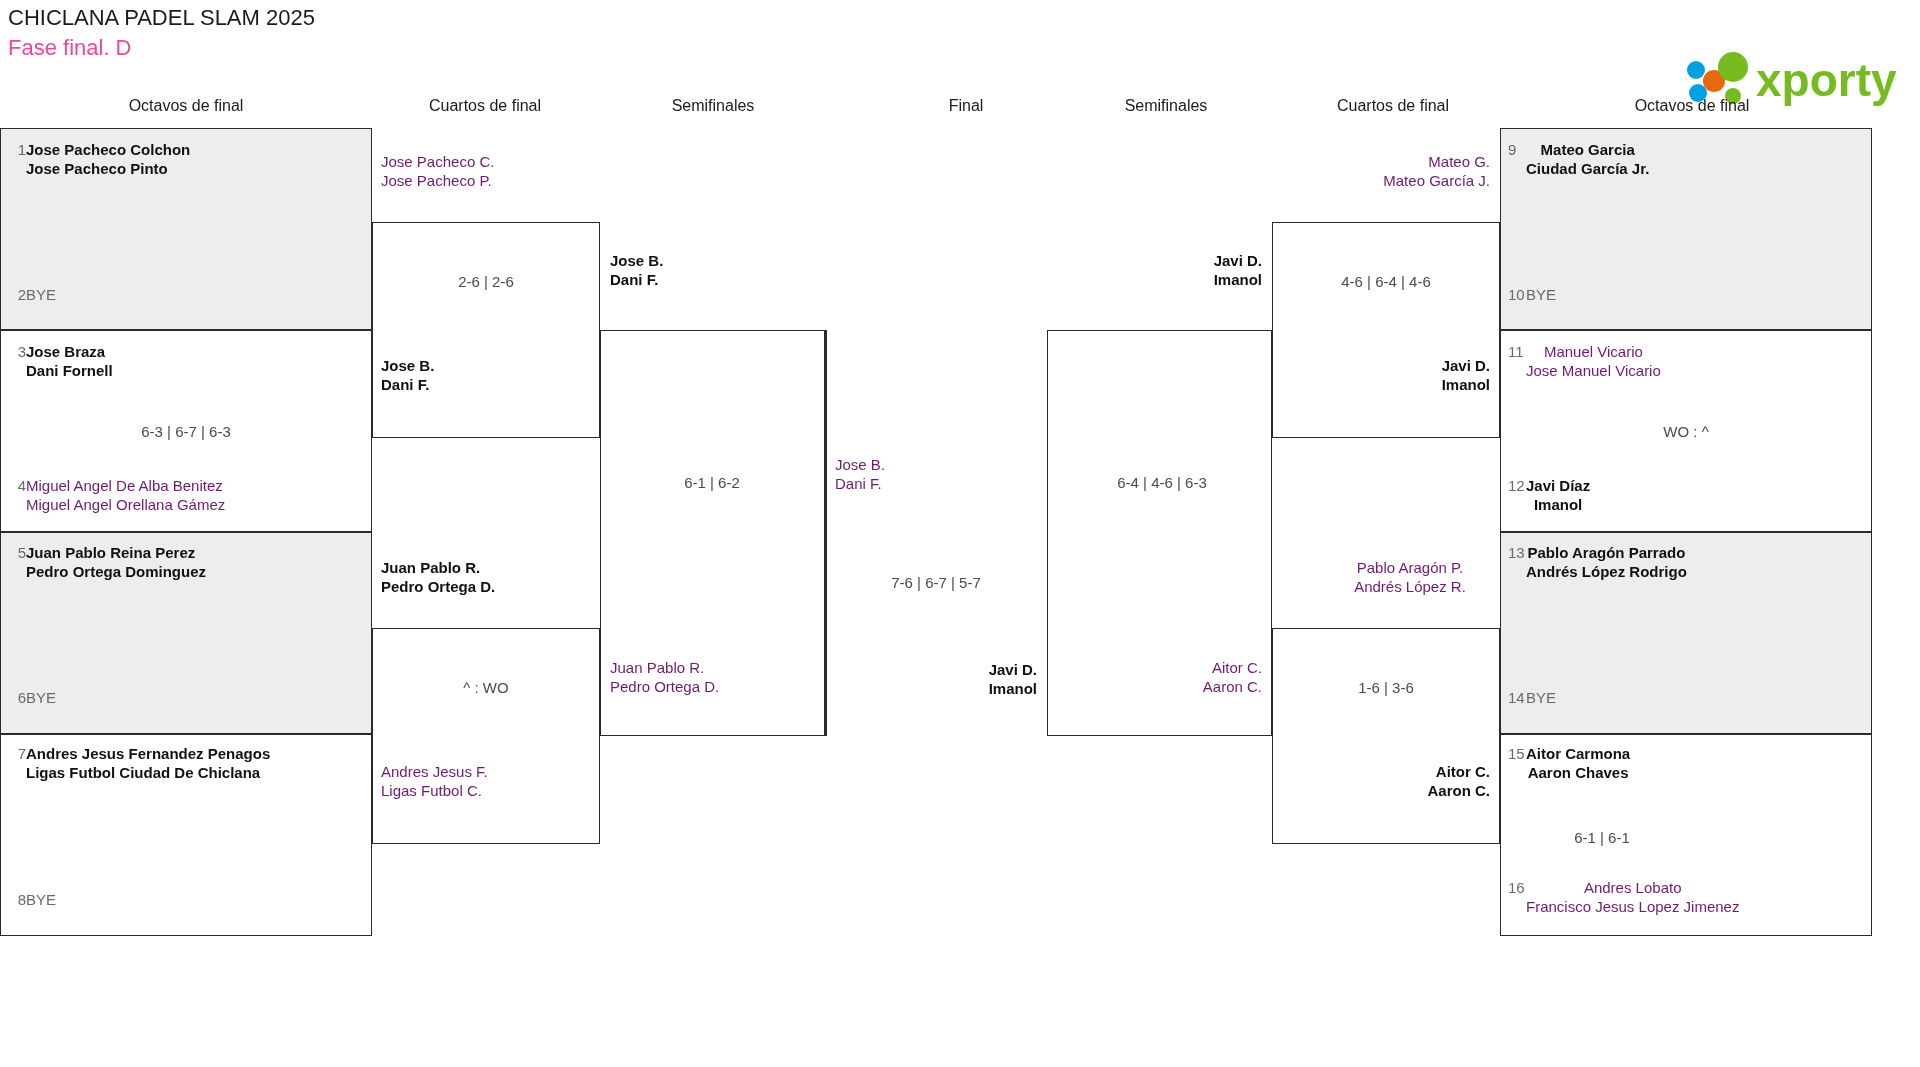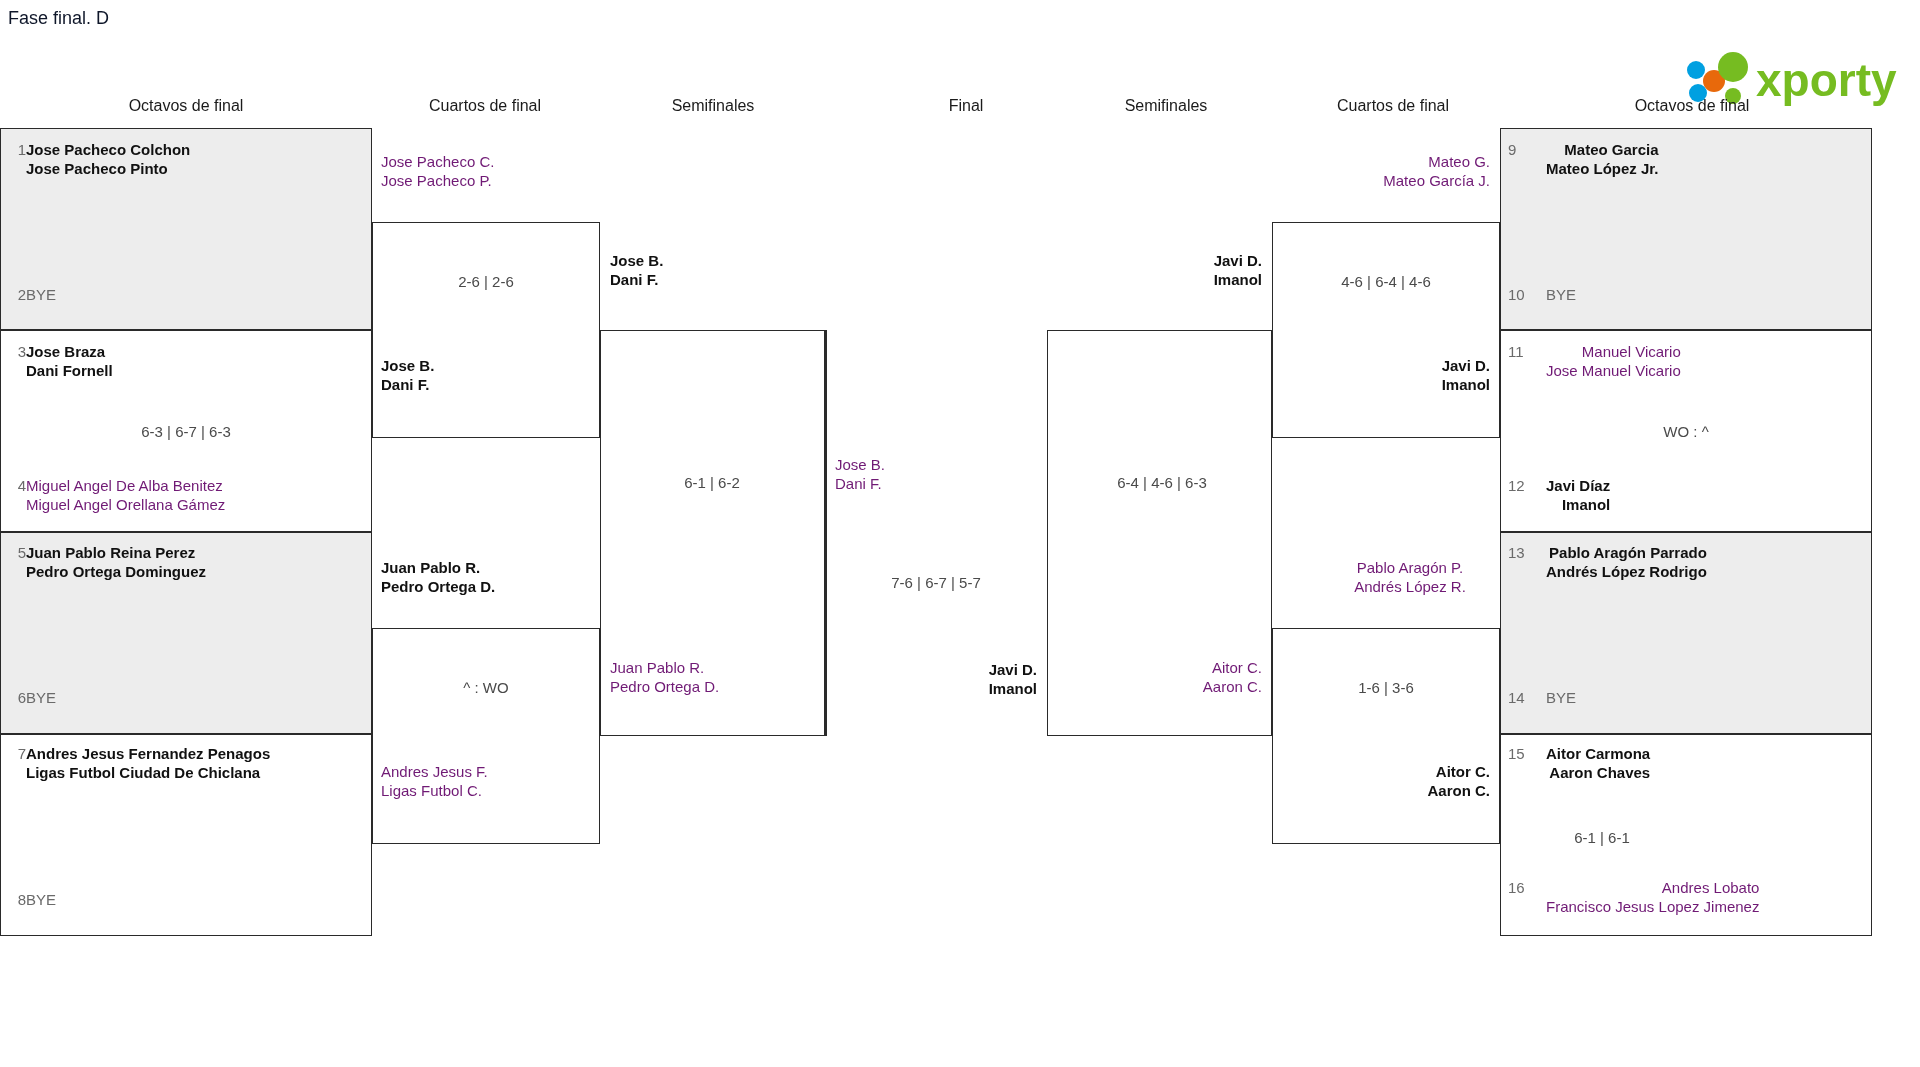--- a/index.html
+++ b/index.html
@@ -9,21 +9,21 @@
     font-family:"Liberation Sans", sans-serif;
     color:#1b1b1b;
     overflow:hidden;
     position:relative;
   }
   .stage{position:relative;width:1920px;height:1067px;}
 
   
   .title-block{position:absolute;left:8px;top:3px;}
   .title-line1{font-size:22px;line-height:30px;font-weight:400;color:#1b1b1b;white-space:nowrap;}
-  .title-line2{font-size:18px;line-height:30px;font-weight:400;color:#0f172a;white-space:nowrap;}
+  .title-line2{font-size:22px;line-height:30px;font-weight:400;color:#ec4899;white-space:nowrap;}
 
   .logo{position:absolute;right:12px;top:8px;width:230px;height:56px;margin-top:44px;}
   .logo svg{display:block;}
 
   
   .round-label{
     position:absolute;top:96px;
     font-size:16px;line-height:20px;color:#1b1b1b;
     text-align:center;white-space:nowrap;
     transform:translateX(-50%);
@@ -46,21 +46,21 @@
   }
   .entry .names{display:flex;flex-direction:column;}
   .entry .nm{font-size:15px;line-height:19px;white-space:nowrap;}
   .nm.win{font-weight:700;color:#111111;}
   .nm.lose{font-weight:400;color:#701a75;}
   .nm.bye{font-weight:400;color:#6a6a6a;}
 
   
   .entry.right{flex-direction:row-reverse;}
   .entry.right .seed{text-align:left;}
-  .entry.right .names{align-items:flex-end;margin-left:20px;}
+  .entry.right .names{align-items:center;}
 
   
   .pair{position:absolute;display:flex;flex-direction:column;}
   .pair .nm{font-size:15px;line-height:19px;white-space:nowrap;}
   .pair.right{align-items:flex-end;text-align:right;}
 
   
   .score{
     position:absolute;font-size:15px;line-height:19px;
     color:#4a4a4a;white-space:nowrap;transform:translateX(-50%);
@@ -68,20 +68,21 @@
 
   
   .seg{position:absolute;background:#2a2a2a;}
 </style>
 </head>
 <body>
 
 <div class="stage">
 
   <div class="title-block">
+    <div class="title-line1">CHICLANA PADEL SLAM 2025</div>
     <div class="title-line2">Fase final. D</div>
   </div>
 
   <div class="logo">
     <svg width="230" height="56" viewBox="0 0 230 56" xmlns="http://www.w3.org/2000/svg">
       <circle cx="18" cy="18" r="9" fill="#00a0e1"></circle>
       <circle cx="20" cy="41" r="9" fill="#00a0e1"></circle>
       <circle cx="36" cy="29" r="11" fill="#e8690b"></circle>
       <circle cx="55" cy="15" r="15" fill="#76bc21"></circle>
       <circle cx="55" cy="44" r="8" fill="#76bc21"></circle>
@@ -248,21 +249,21 @@
   <div class="score" style="left:1386px;top:678px;">1-6 | 3-6</div>
 
   <div class="box shaded" style="left:1500px;top:128px;width:372px;height:202px;"></div>
   <div class="box" style="left:1500px;top:330px;width:372px;height:202px;"></div>
   <div class="box shaded" style="left:1500px;top:532px;width:372px;height:202px;"></div>
   <div class="box" style="left:1500px;top:734px;width:372px;height:202px;"></div>
 
   <div class="entry right" style="left:1508px;top:140px;">
     <span class="names">
       <span class="nm win">Mateo Garcia</span>
-      <span class="nm win">Mateo López Jr.</span>
+      <span class="nm win">Ciudad García Jr.</span>
     </span>
     <span class="seed">9</span>
   </div>
   <div class="entry right" style="left:1508px;top:285px;">
     <span class="names">
       <span class="nm bye">BYE</span>
     </span>
     <span class="seed">10</span>
   </div>
 

